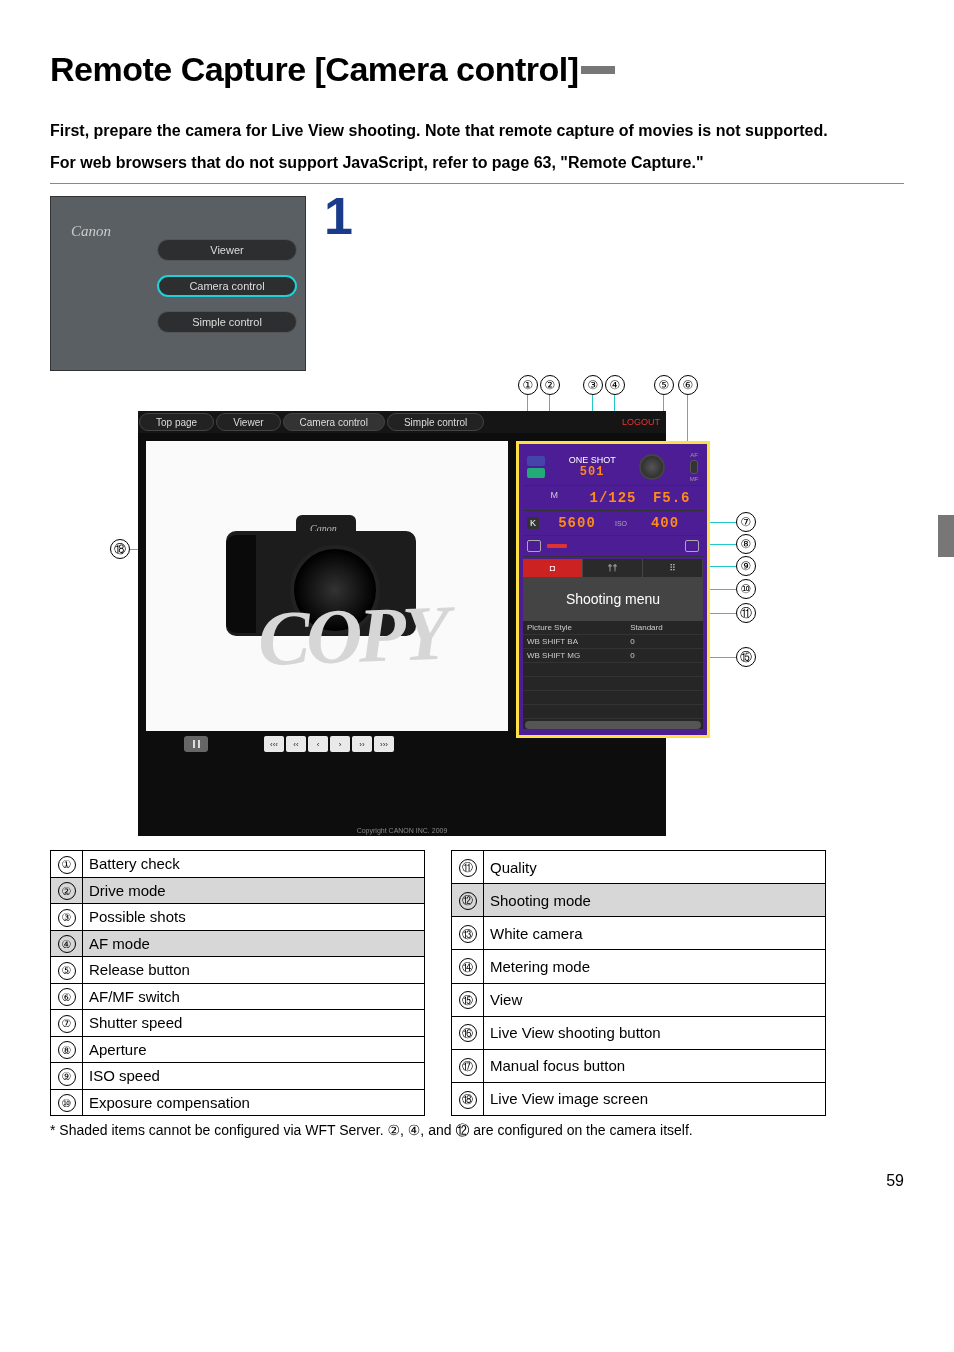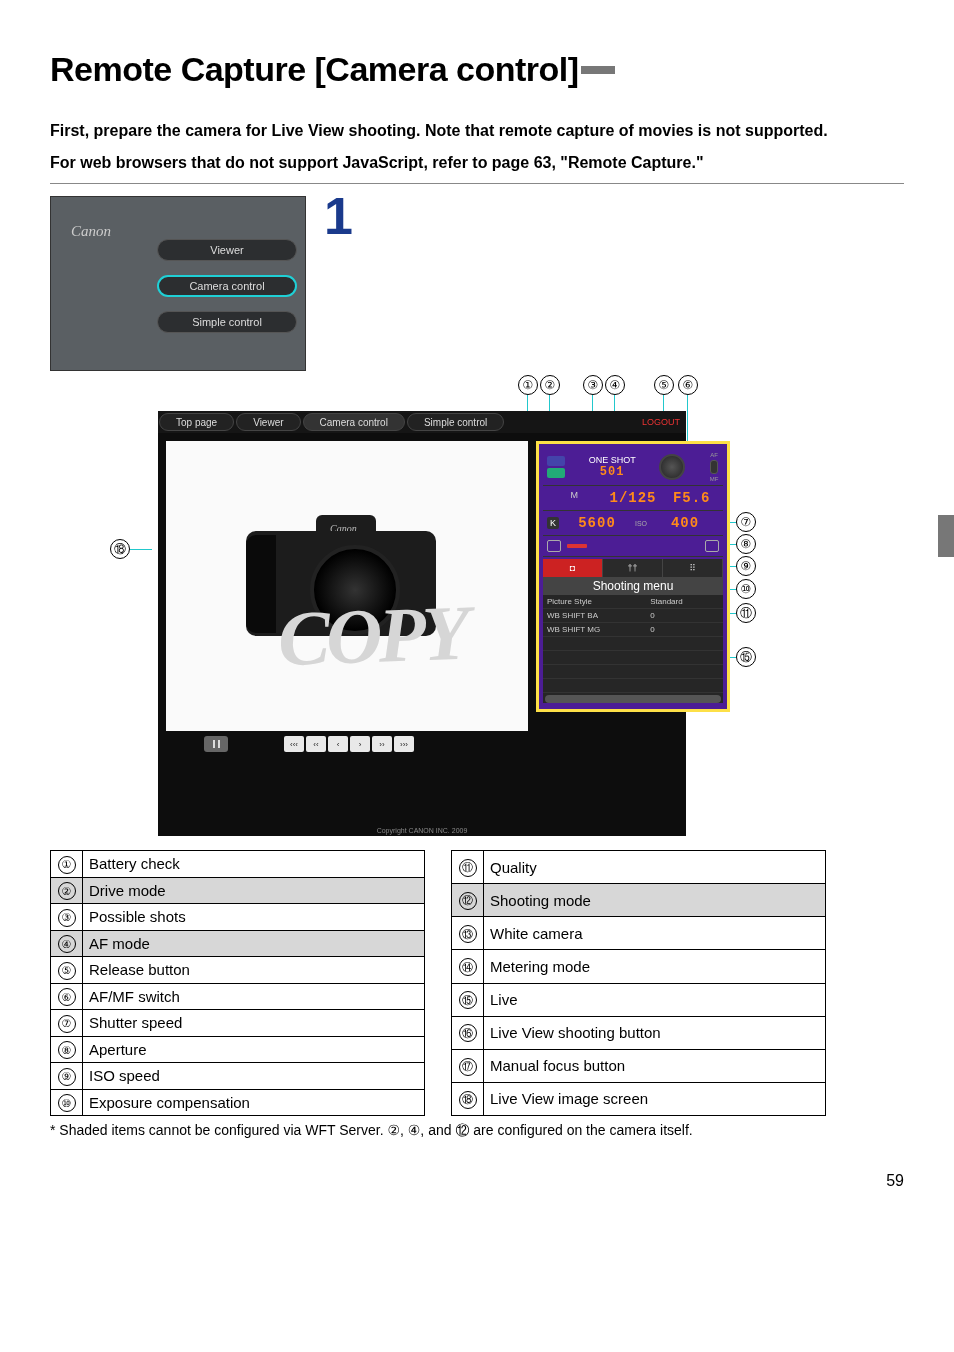--- a/index.html
+++ b/index.html
@@ -40,21 +40,21 @@
   .step-text .bullet-line { display: flex; gap: 4px; font-size: 15px; align-items: flex-start; }
   .step-text .tri { color: #555; font-size: 11px; margin-top: 3px; }
 
   
   .main-shot-wrap { position: relative; margin-top: 40px; margin-left: 88px; }
   .cnum { position: absolute; width: 20px; height: 20px; border: 1.2px solid #000; border-radius: 50%; font-size: 12px; display: flex; align-items: center; justify-content: center; background: #fff; }
   .vline { position: absolute; width: 1px; background: #22c8cc; }
   .hline { position: absolute; height: 1px; background: #22c8cc; }
 
   .main-shot {
-    width: 528px; height: 425px; background: #0d0d0d; position: relative; margin-left: 20px;
+    width: 528px; height: 425px; background: #0d0d0d; position: relative;
   }
   .tabs-row { display: flex; height: 22px; background: #151515; align-items: center; }
   .ms-tab { flex: 0 0 auto; height: 18px; margin: 2px 1px; padding: 0 16px; font-size: 10px; color: #ddd; border-radius: 9px; border: 1px solid #444; display: flex; align-items: center; justify-content: center; background: #222; }
   .ms-tab.active { background: #333; }
   .logout { margin-left: auto; margin-right: 6px; color: #e33; font-size: 9px; }
   .live-area { position: absolute; left: 8px; top: 30px; width: 362px; height: 290px; background: #fafafa; display:flex; align-items:center; justify-content:center; overflow:hidden; }
   .camera-draw { position:absolute; left:80px; top:60px; width:190px; height:140px; }
   .camera-draw .body { position:absolute; top:30px; left:0; width:190px; height:105px; background:#1c1c1c; border-radius:10px; }
   .camera-draw .grip { position:absolute; top:34px; left:0; width:30px; height:98px; background:#0a0a0a; border-radius:10px 0 0 10px; }
   .camera-draw .prism { position:absolute; top:14px; left:70px; width:60px; height:30px; background:#1c1c1c; border-radius:6px 6px 0 0; }
@@ -82,21 +82,21 @@
   .afmf .sw{ width:8px; height:14px; background:#333; border:1px solid #555; border-radius:3px; }
   .panel-row2 { display:flex; gap:4px; padding:4px; border-bottom:1px solid #333; }
   .vb { flex:1; text-align:center; }
   .panel-row3 { display:flex; gap:4px; padding:4px; border-bottom:1px solid #333; align-items:center; }
   .panel-row4 { display:flex; gap:6px; padding:4px; border-bottom:1px solid #333; align-items:center; }
   .icon-sq { width:14px; height:12px; border:1px solid #aaa; border-radius:2px; }
   .red-bar { width:20px; height:4px; background:#d33; border-radius:1px; }
   .menu-tabs { display:flex; height:18px; background:#2a2a2a; margin-top:2px; }
   .menu-tabs .mt { flex:1; display:flex; align-items:center; justify-content:center; font-size:9px; color:#ccc; border-right:1px solid #444; }
   .menu-tabs .mt:first-child { background:#c22; color:#fff; }
-  .menu-title { background:#444; color:#fff; font-size:12px; text-align:center; padding:2px; }
+  .menu-title { background:#444; color:#fff; font-size:14px; text-align:center; padding:14px; }
   .menu-list { background:#262626; }
   .menu-list .ml-row { display:flex; font-size:8px; color:#ccc; padding:2px 4px; border-bottom:1px solid #333; }
   .menu-list .ml-row span:first-child{ width:60%; }
   .menu-list .blank { height:14px; border-bottom:1px solid #333; }
   .menu-list .scroll { height:8px; background:#555; margin:2px; border-radius:4px; }
   .copyright { position:absolute; bottom:2px; left:0; right:0; text-align:center; color:#888; font-size:7px; }
 
   
   .legend-cols { display:flex; gap:26px; margin-top:14px; }
   .legend-cols table { border-collapse: collapse; width: 375px; }
@@ -333,21 +333,21 @@
         <tr>
           <td class="idx"><span class="circ">⑬</span></td>
           <td>White camera</td>
         </tr>
         <tr>
           <td class="idx"><span class="circ">⑭</span></td>
           <td>Metering mode</td>
         </tr>
         <tr>
           <td class="idx"><span class="circ">⑮</span></td>
-          <td>Live</td>
+          <td>View</td>
         </tr>
         <tr>
           <td class="idx"><span class="circ">⑯</span></td>
           <td>Live View shooting button</td>
         </tr>
         <tr>
           <td class="idx"><span class="circ">⑰</span></td>
           <td>Manual focus button</td>
         </tr>
         <tr>

